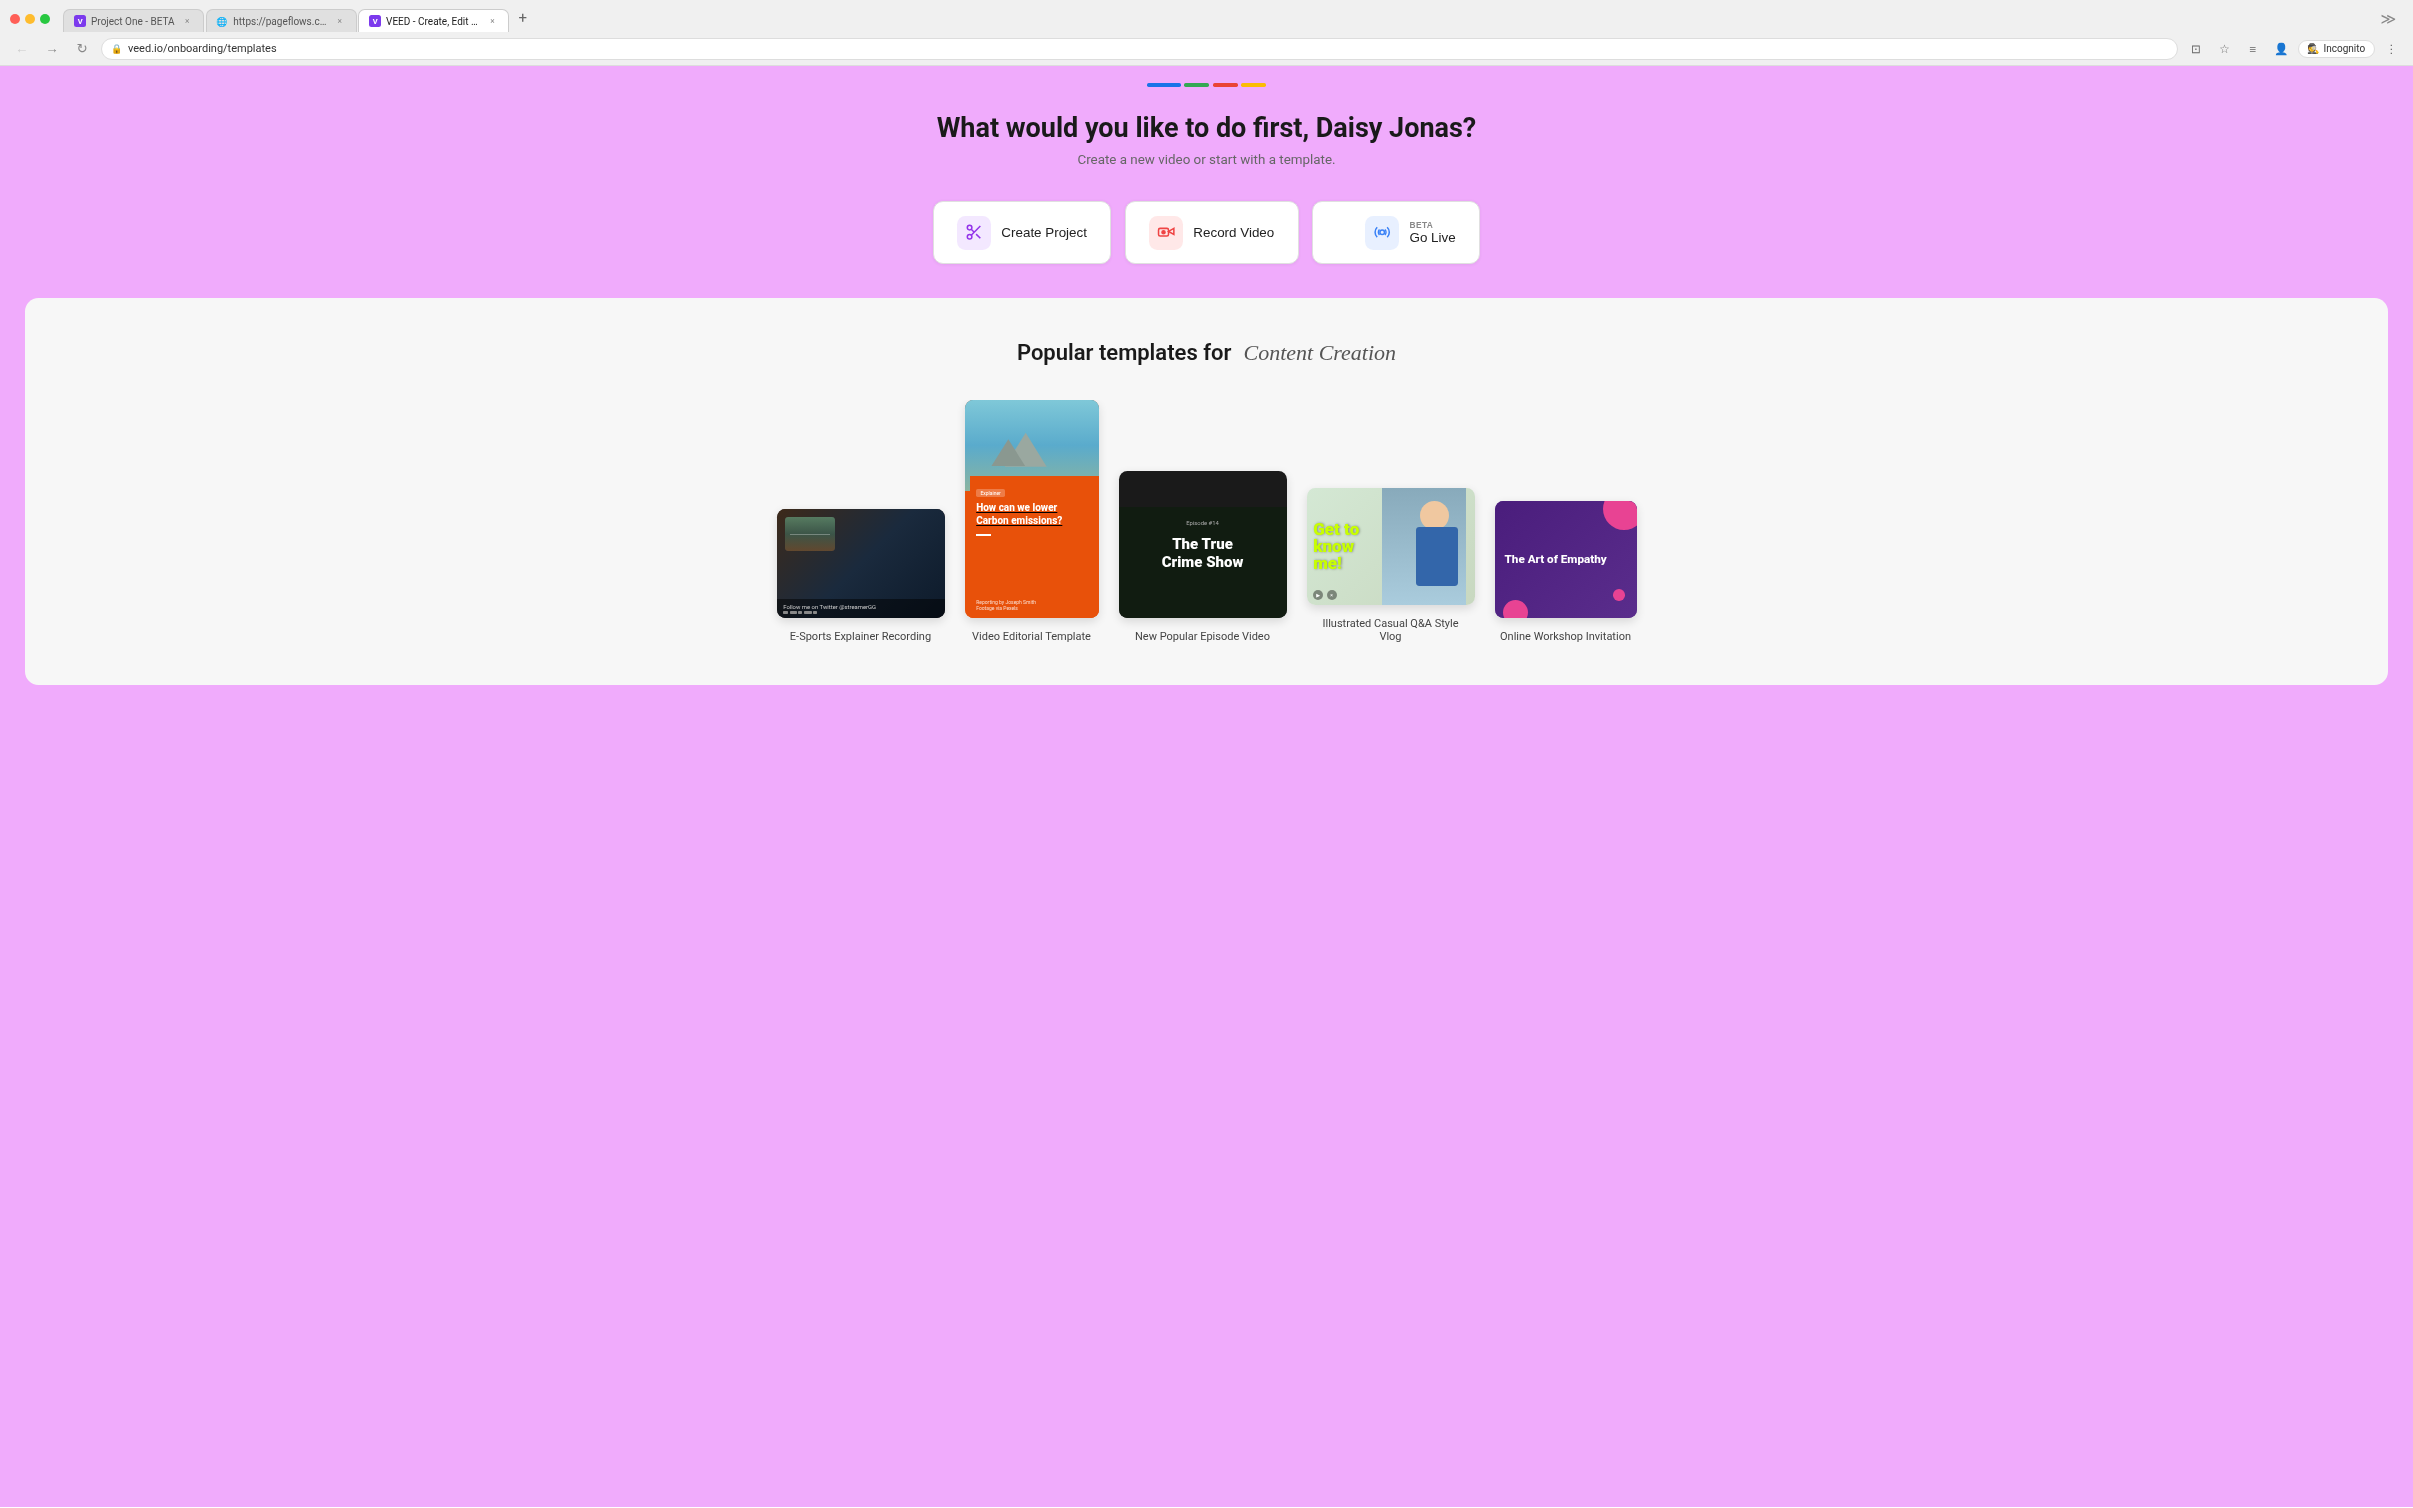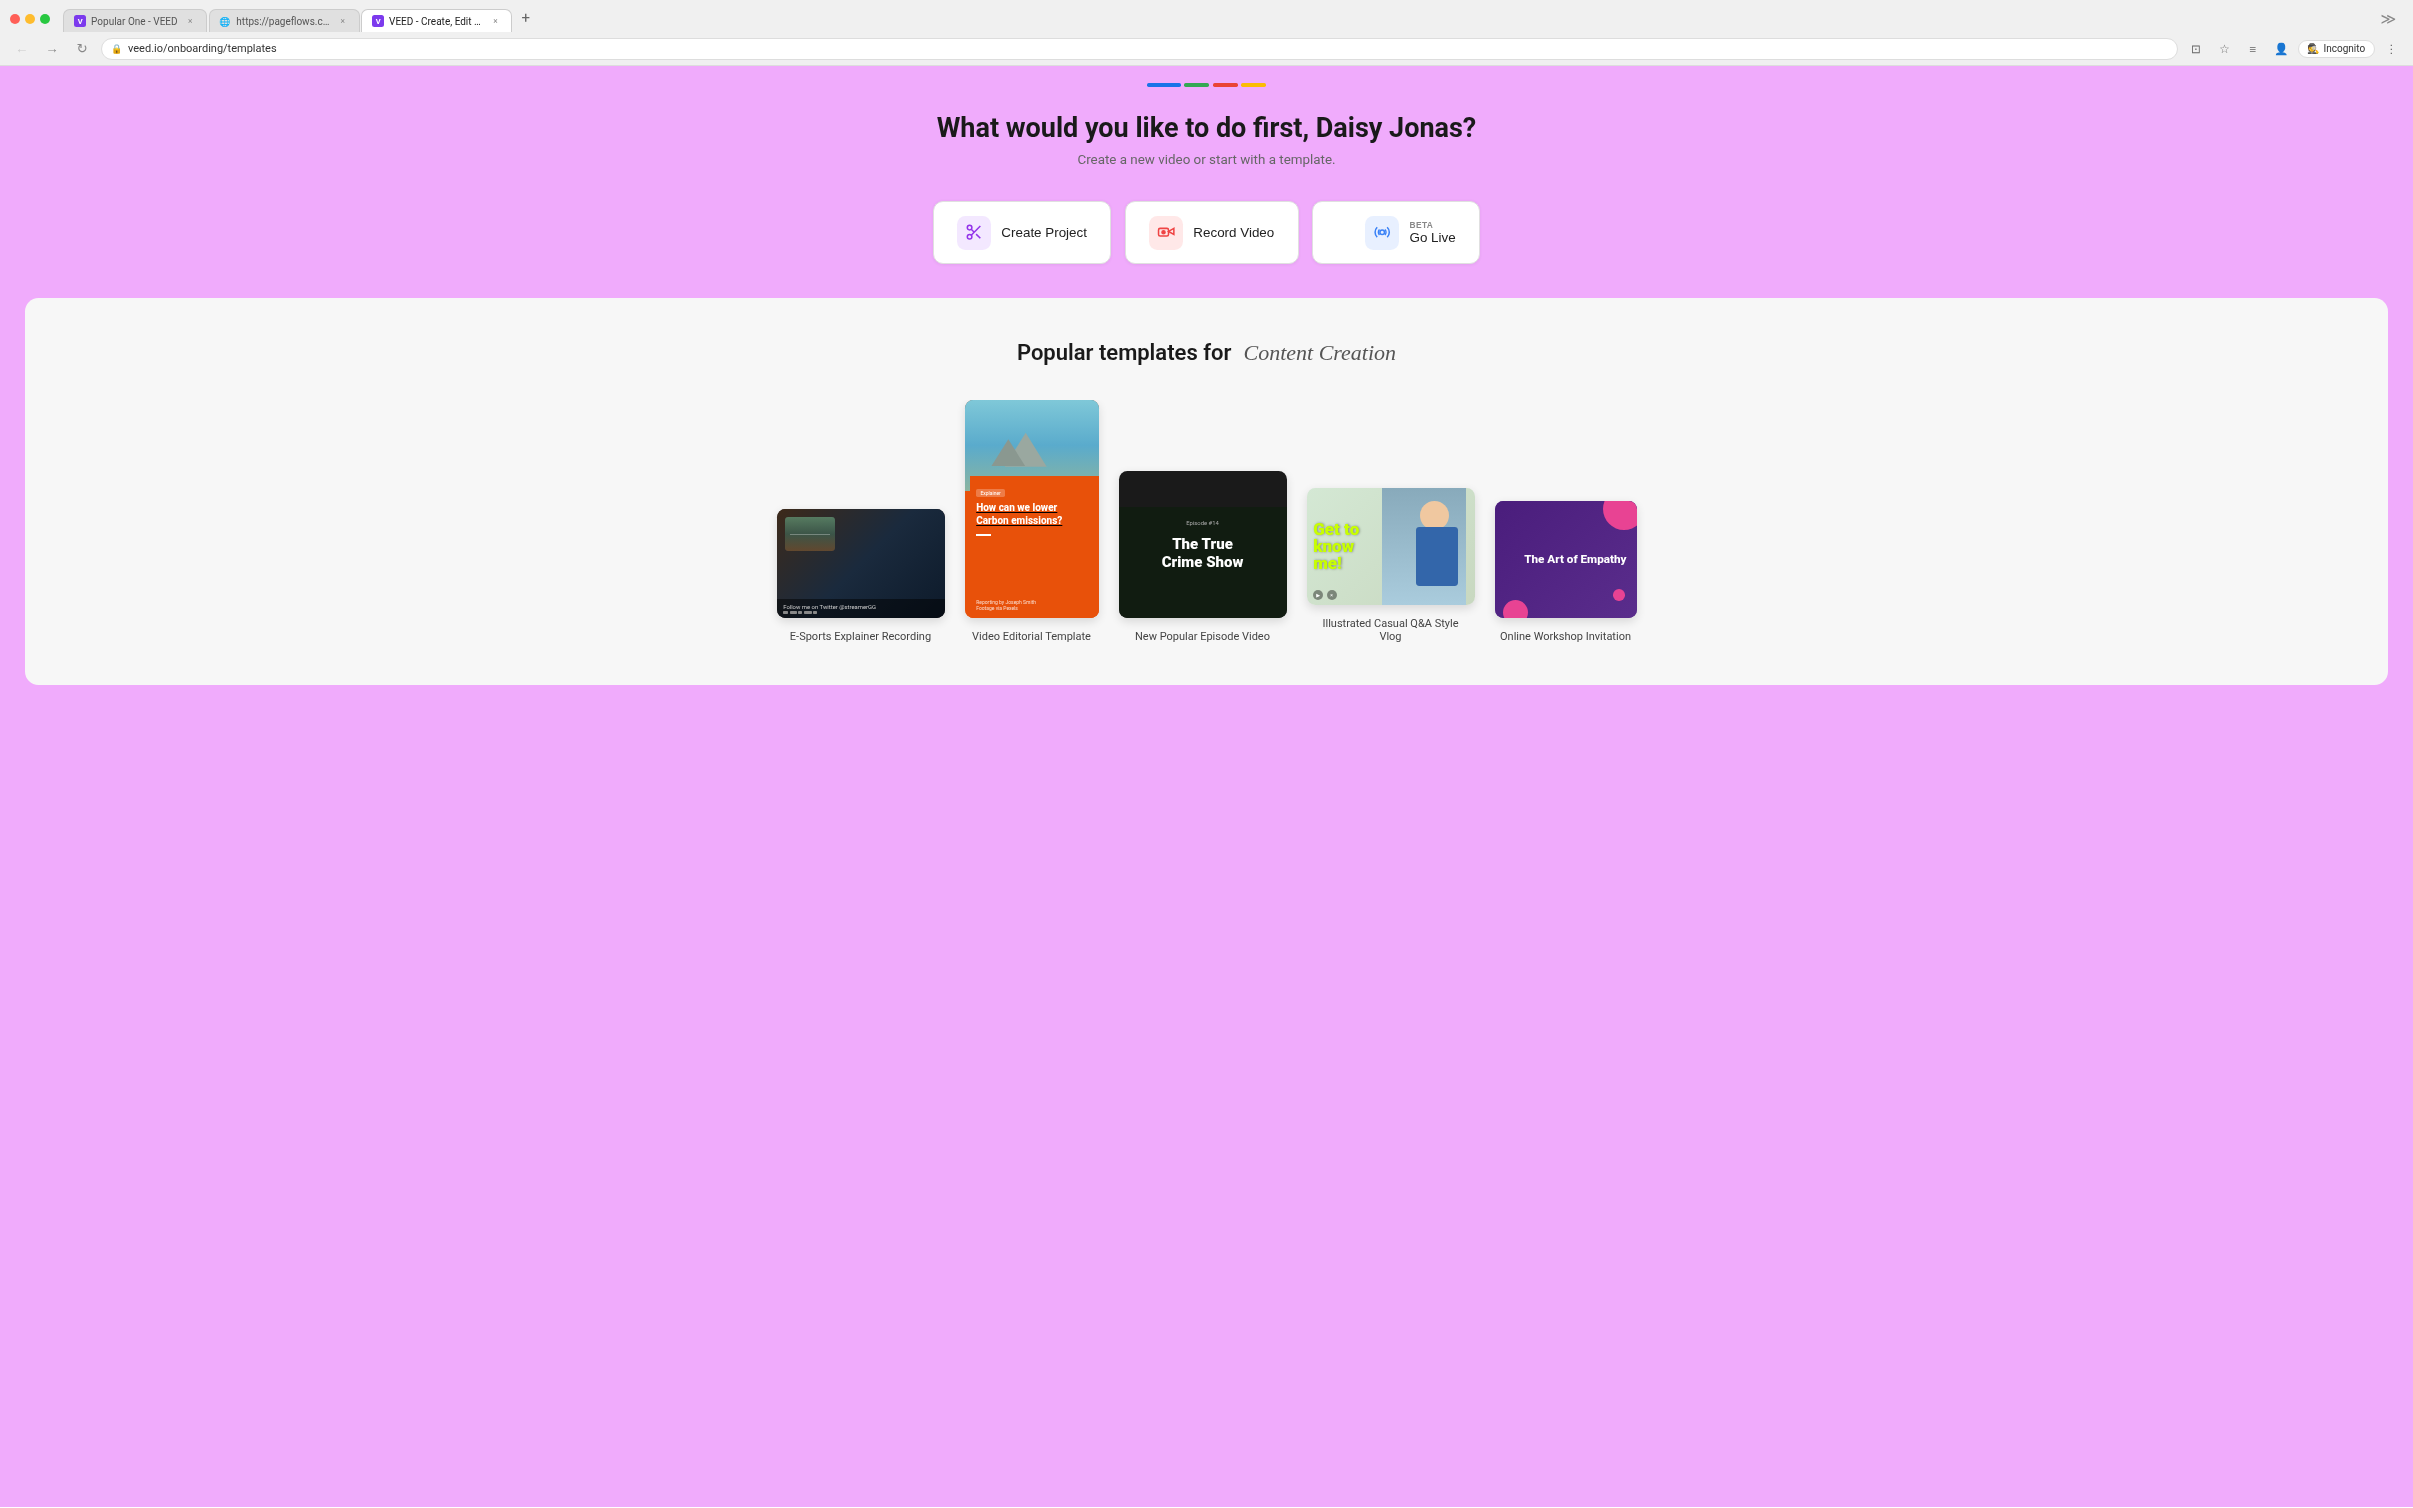--- a/index.html
+++ b/index.html
@@ -357,21 +357,21 @@
       position: relative;
     }
     .workshop-bg {
       width: 100%;
       height: 100%;
       background: linear-gradient(135deg, #4a1d7c 0%, #5a2d8c 100%);
       position: relative;
       padding: 10px;
       display: flex;
       align-items: center;
-      justify-content: flex-end;
+      justify-content: flex-start;
       overflow: hidden;
     }
     .workshop-circle-1 {
       position: absolute;
       width: 42px;
       height: 42px;
       border-radius: 50%;
       background: #e84393;
       top: -12.6px;
       right: -8.4px;
@@ -424,21 +424,21 @@
     <div class="traffic-lights">
       <div class="traffic-light red"></div>
       <div class="traffic-light yellow"></div>
       <div class="traffic-light green"></div>
     </div>
 
     <div class="tabs-bar">
 
       <div class="tab">
         <div class="tab-favicon" style="background:#7c3aed;color:#fff;font-size:7.5px;display:flex;align-items:center;justify-content:center;font-weight:700;border-radius:2.5px;">V</div>
-        <span style="font-size:10px;flex:1;overflow:hidden;text-overflow:ellipsis;white-space:nowrap;">Popular One - VEED</span>
+        <span style="font-size:10px;flex:1;overflow:hidden;text-overflow:ellipsis;white-space:nowrap;">Project One - BETA</span>
         <div class="tab-close">×</div>
       </div>
 
       <div class="tab">
         <div class="tab-favicon" style="font-size:9.2px;display:flex;align-items:center;justify-content:center;">🌐</div>
         <span style="font-size:10px;flex:1;overflow:hidden;text-overflow:ellipsis;white-space:nowrap;">https://pageflows.com/_/emai...</span>
         <div class="tab-close">×</div>
       </div>
 
       <div class="tab active">

